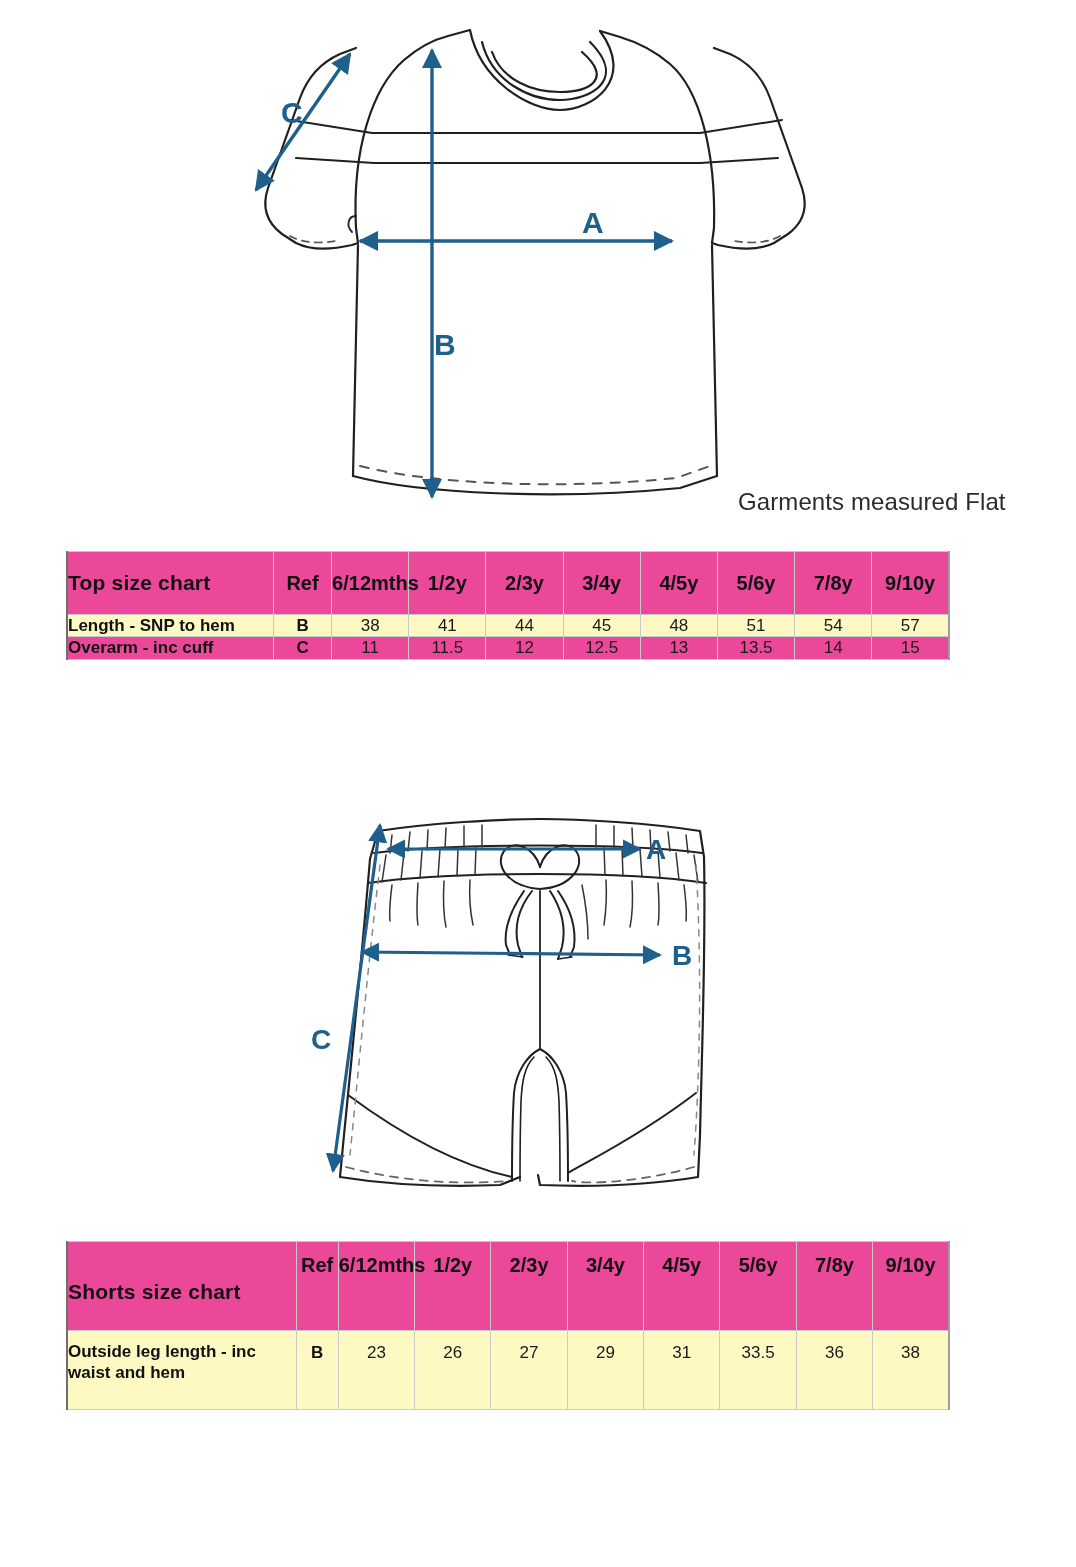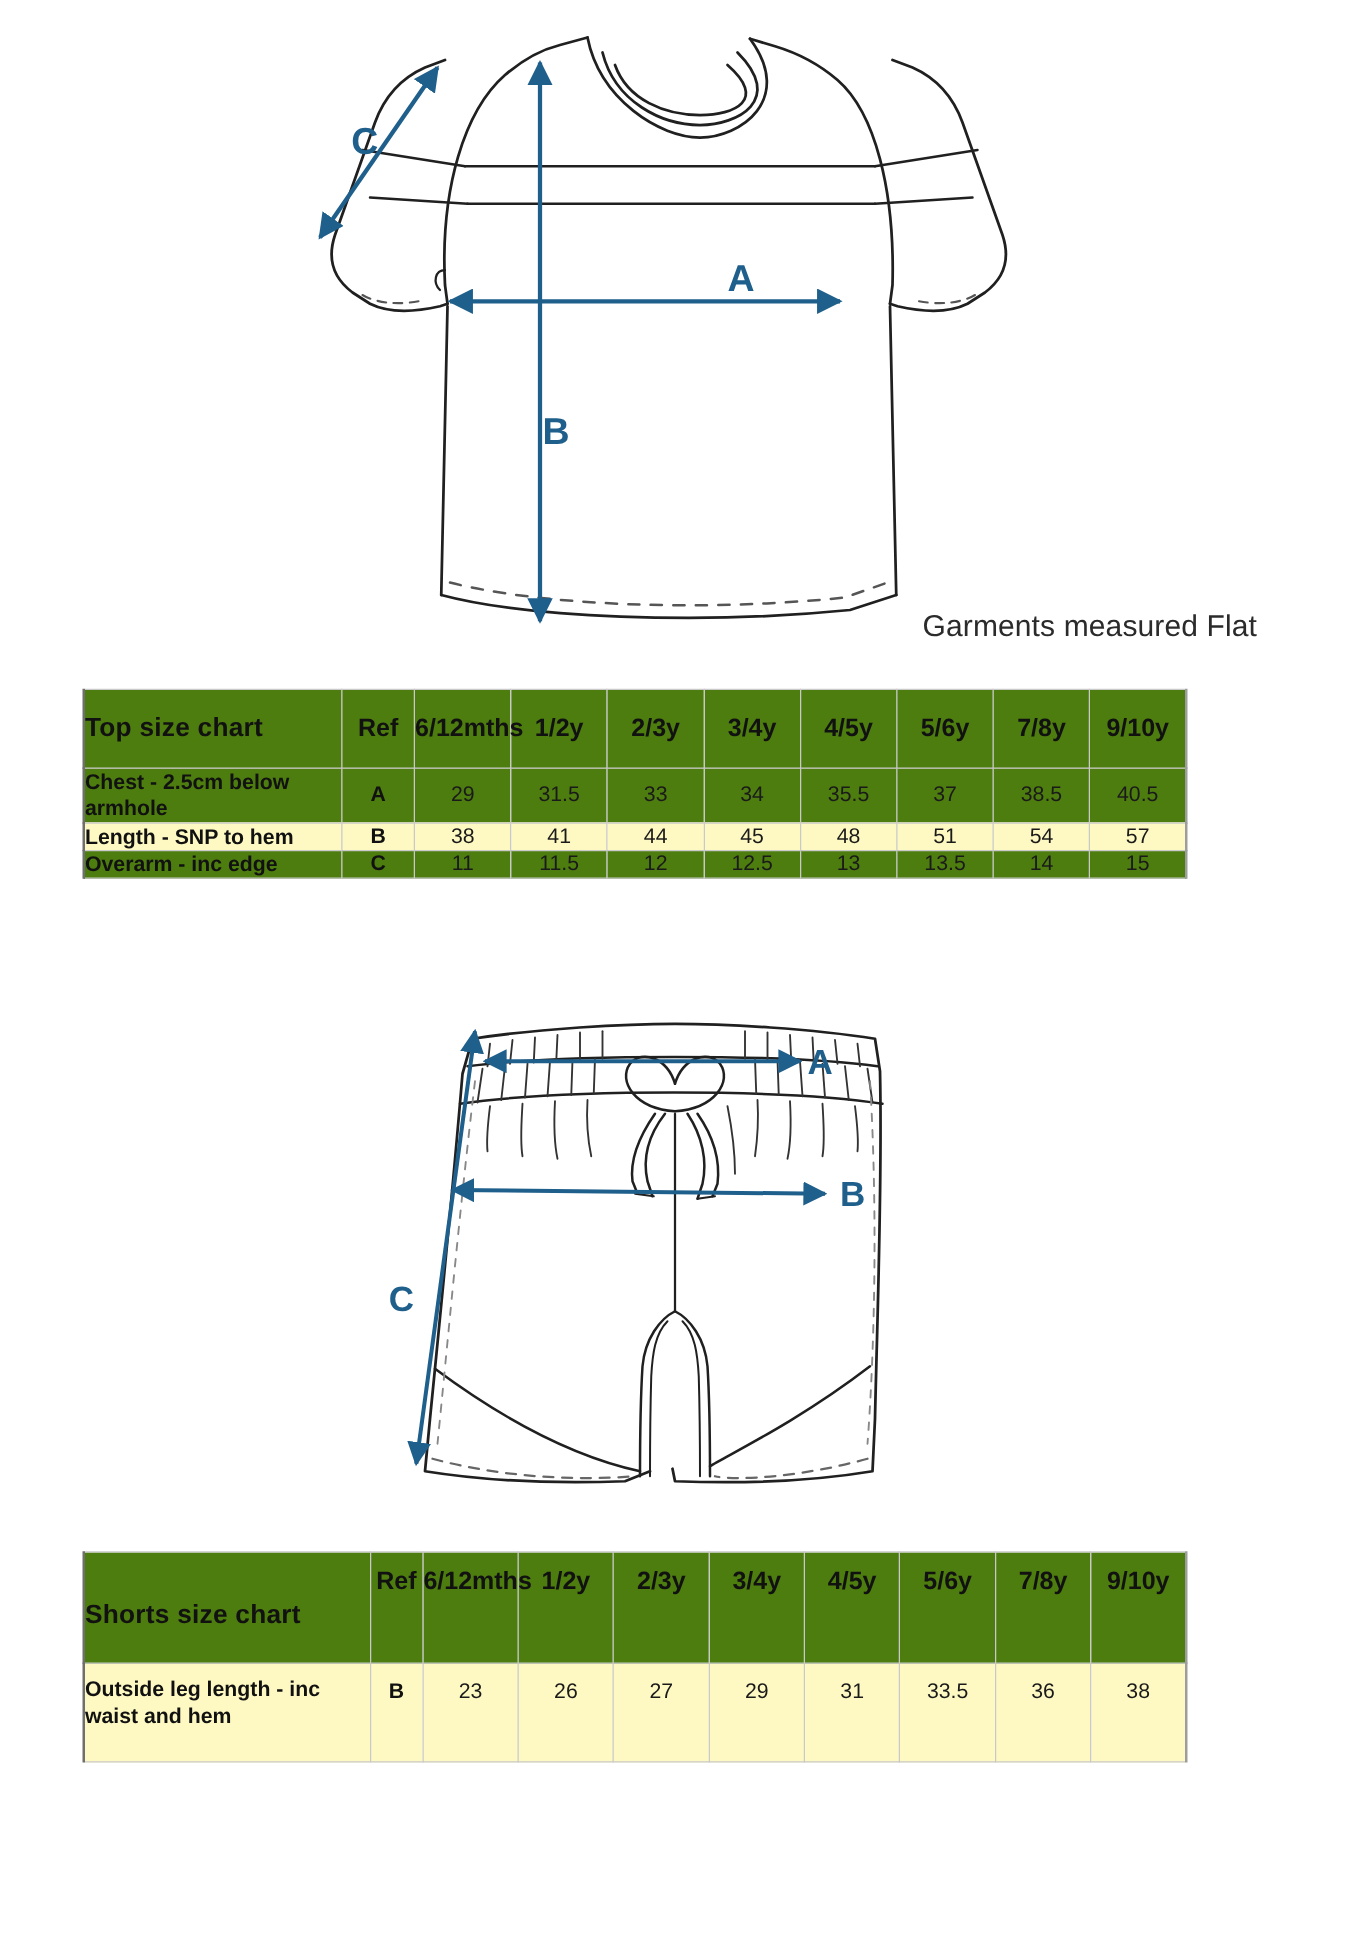--- a/index.html
+++ b/index.html
@@ -92,21 +92,21 @@
     text-align: center;
     color: #111;
   }
   .val-cell {
     font-size: 17px;
     font-weight: normal;
     text-align: center;
     color: #1a1a1a;
   }
   tr.shaded > td { background: #fef9c3; }
-  tr.plain  > td { background: #4d7c0f; margin-left: 16px; }
+  tr.plain  > td { background: #ec4899; margin-left: 16px; }
 
   
   col.c-label { width: 206px; }
   col.c-ref   { width: 58px; }
   col.c-size  { width: 77px; }
 
   col.s-label { width: 228px; }
   col.s-ref   { width: 42px; }
   col.s-size  { width: 76px; }
 
@@ -233,48 +233,36 @@
         <td class="hdr-cell">6/12mths</td>
         <td class="hdr-cell">1/2y</td>
         <td class="hdr-cell">2/3y</td>
         <td class="hdr-cell">3/4y</td>
         <td class="hdr-cell">4/5y</td>
         <td class="hdr-cell">5/6y</td>
         <td class="hdr-cell">7/8y</td>
         <td class="hdr-cell">9/10y</td>
       </tr>
 
-      <tr class="plain">
-        <td class="row-label">Chest - 2.5cm below armhole</td>
-        <td class="ref-cell">A</td>
-        <td class="val-cell">29</td>
-        <td class="val-cell">31.5</td>
-        <td class="val-cell">33</td>
-        <td class="val-cell">34</td>
-        <td class="val-cell">35.5</td>
-        <td class="val-cell">37</td>
-        <td class="val-cell">38.5</td>
-        <td class="val-cell">40.5</td>
-      </tr>
 
       <tr class="shaded">
         <td class="row-label">Length - SNP to hem</td>
         <td class="ref-cell">B</td>
         <td class="val-cell">38</td>
         <td class="val-cell">41</td>
         <td class="val-cell">44</td>
         <td class="val-cell">45</td>
         <td class="val-cell">48</td>
         <td class="val-cell">51</td>
         <td class="val-cell">54</td>
         <td class="val-cell">57</td>
       </tr>
 
       <tr class="plain">
-        <td class="row-label">Overarm - inc edge</td>
+        <td class="row-label">Overarm - inc cuff</td>
         <td class="ref-cell">C</td>
         <td class="val-cell">11</td>
         <td class="val-cell">11.5</td>
         <td class="val-cell">12</td>
         <td class="val-cell">12.5</td>
         <td class="val-cell">13</td>
         <td class="val-cell">13.5</td>
         <td class="val-cell">14</td>
         <td class="val-cell">15</td>
       </tr>

